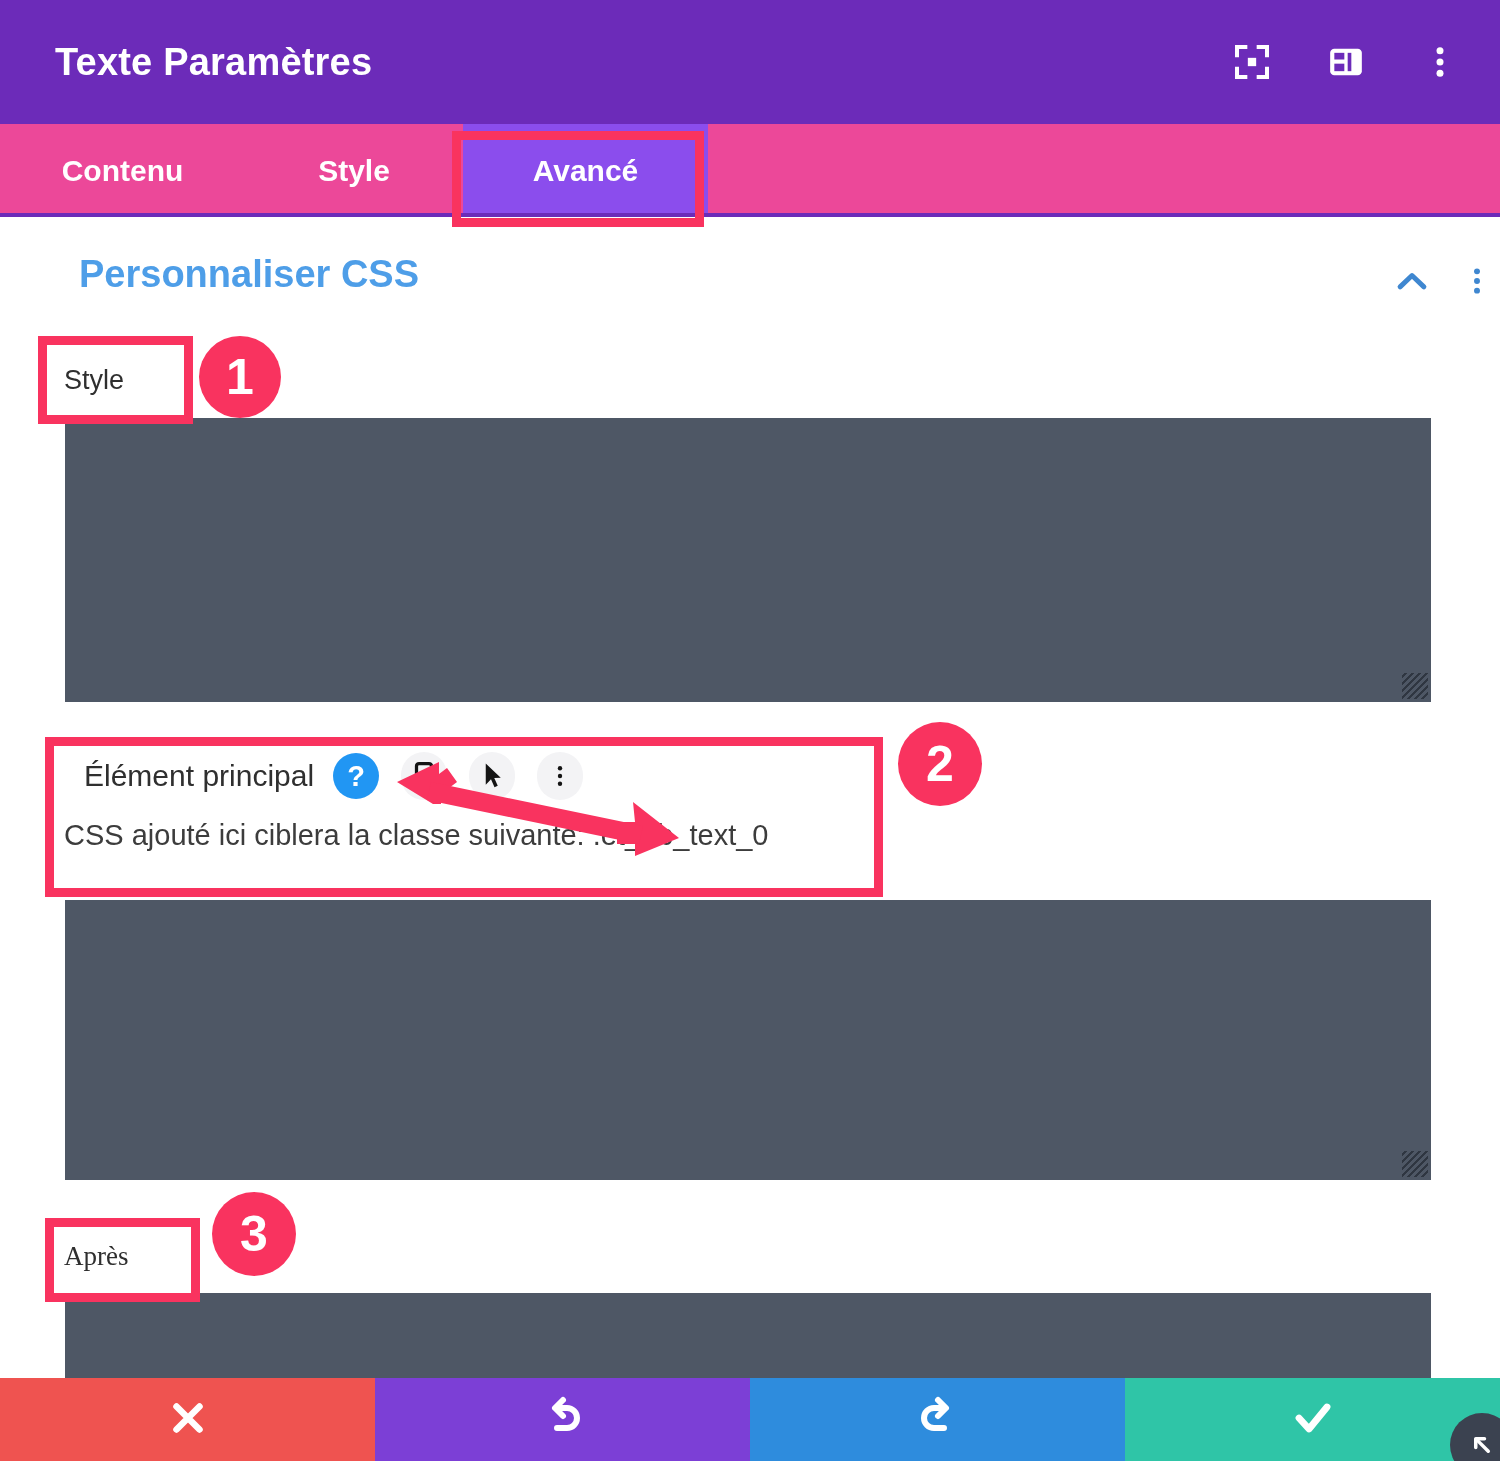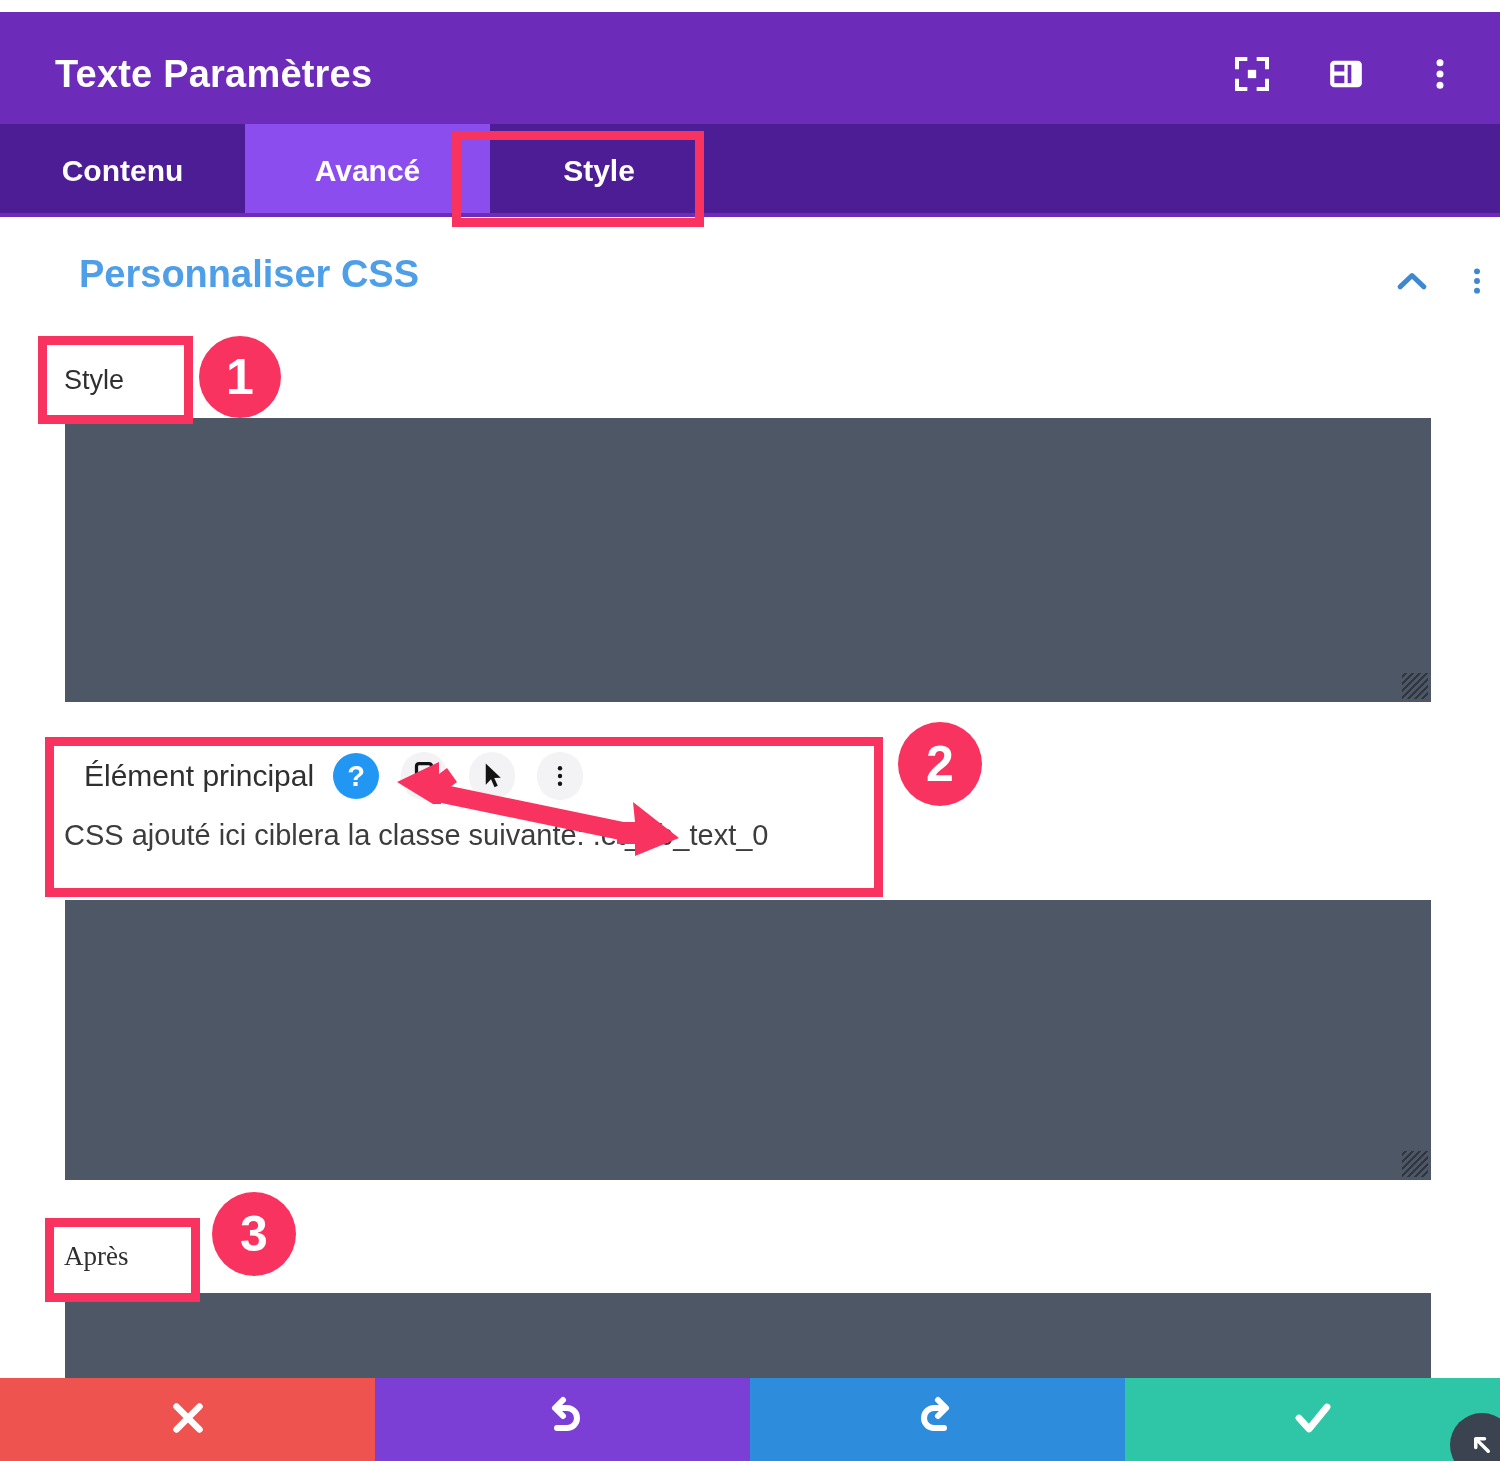--- a/index.html
+++ b/index.html
@@ -10,21 +10,21 @@
     overflow: hidden;
   }
   #app {
     position: relative;
     width: 1500px; height: 1461px;
     background: #ffffff;
   }
 
   
   .titlebar {
-    position: absolute; left: 0; top: 12px;
+    position: absolute; left: 0; top: 0;
     width: 1500px; height: 124px;
     background: #6c2bb9;
     display: flex; align-items: center;
   }
   .titlebar-title {
     margin-left: 55px;
     color: #ffffff;
     font-size: 38px;
     font-weight: bold;
     letter-spacing: 0.2px;
@@ -32,21 +32,21 @@
   .titlebar-actions {
     position: absolute; right: 38px; top: 0;
     height: 124px; display: flex; align-items: center; gap: 50px;
   }
   .ticon { width: 44px; height: 44px; display:flex; align-items:center; justify-content:center; }
 
   
   .tabbar {
     position: absolute; left: 0; top: 124px;
     width: 1500px; height: 93px;
-    background: #4c1d95;
+    background: #ec4899;
     display: flex; align-items: center;
   }
   .tabbar-underline {
     position: absolute; left: 0; top: 213px; width: 1500px; height: 4px;
     background: #6c2bb9;
   }
   .tab {
     height: 93px; display: flex; align-items: center; justify-content: center;
     color: #ffffff; font-size: 30px; font-weight: bold;
   }
@@ -203,22 +203,22 @@
           <circle cx="12" cy="5.2" r="2.1"></circle>
           <circle cx="12" cy="12" r="2.1"></circle>
           <circle cx="12" cy="18.8" r="2.1"></circle>
         </svg>
       </div>
     </div>
   </div>
 
   <div class="tabbar">
     <div class="tab tab-contenu">Contenu</div>
+    <div class="tab tab-style">Style</div>
     <div class="tab tab-avance">Avancé</div>
-    <div class="tab tab-style">Style</div>
   </div>
   <div class="tabbar-underline"></div>
   <div class="ann-tab"></div>
 
   <div class="body-area">
 
     <div class="section-head">
       <div class="section-title">Personnaliser CSS</div>
       <div class="section-head-icons">
         <span>

